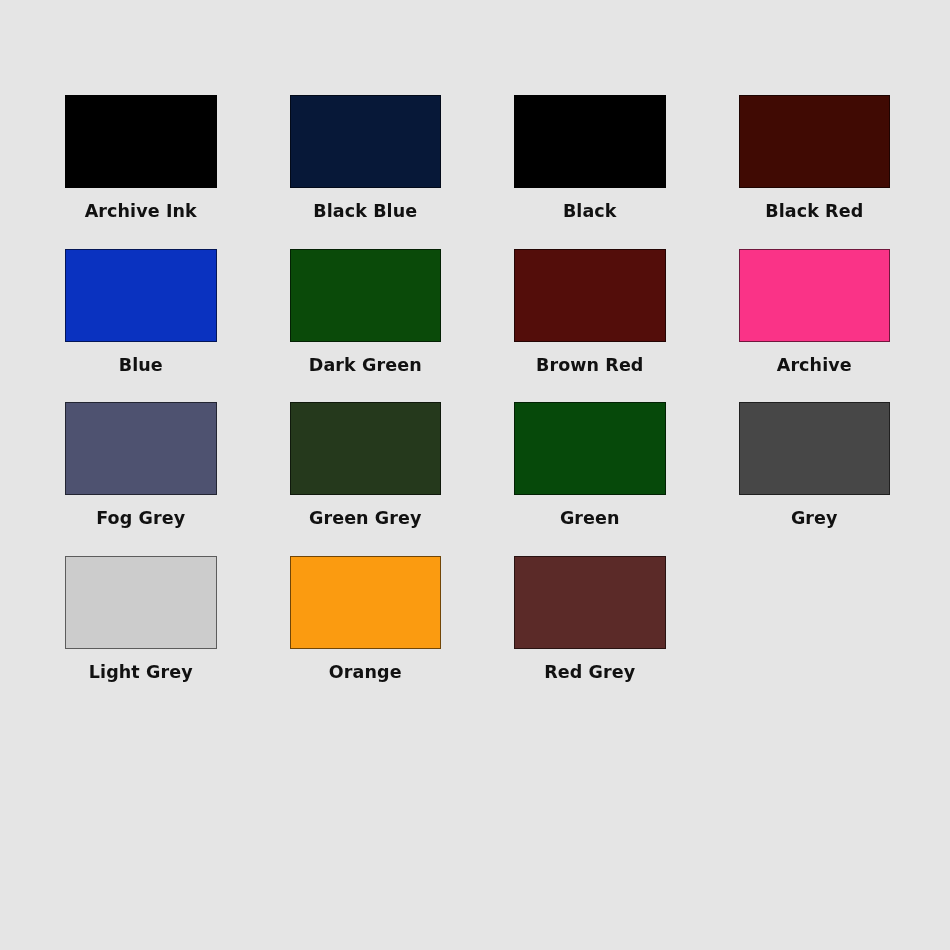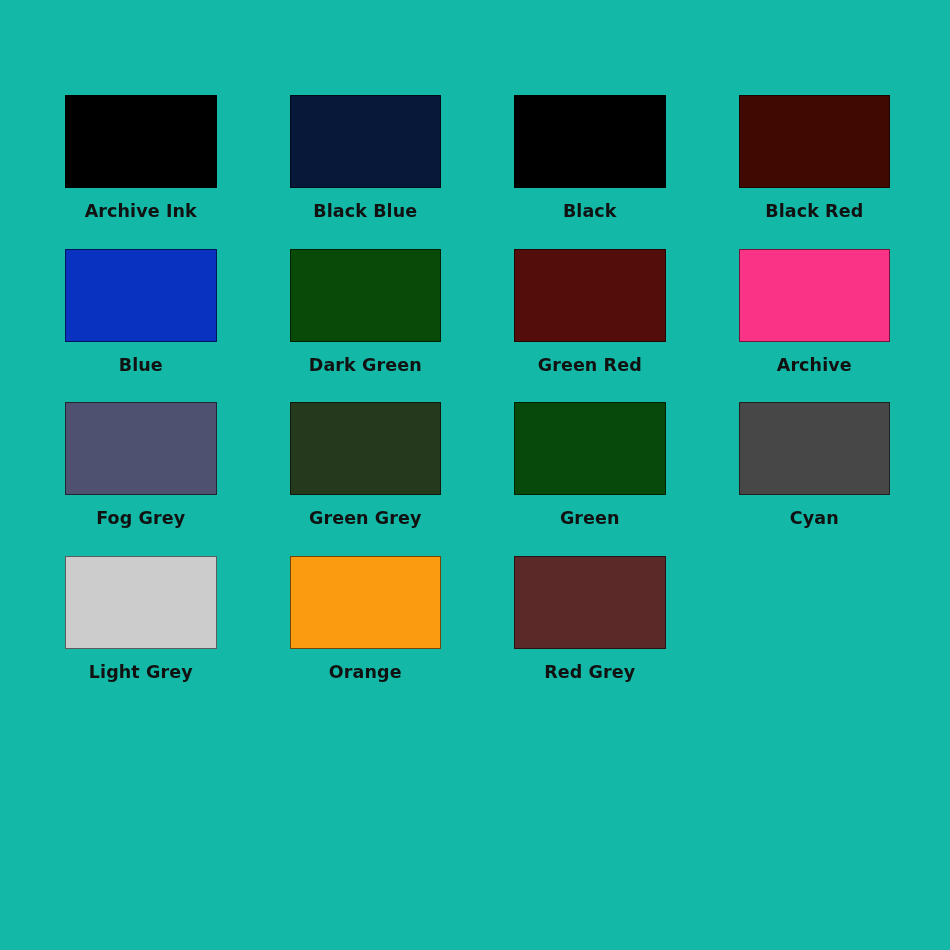--- a/index.html
+++ b/index.html
@@ -13,21 +13,21 @@
     overflow: hidden;
     font-family: "DejaVu Sans", "Liberation Sans", sans-serif;
   }
 
   #palette-board {
     position: relative;
     width: 950px;
     height: 950px;
     box-sizing: border-box;
     padding: 95px 60px 60px 65px;
-    background: #14b8a6;
+    background: #e5e5e5;
   }
 
   #swatch-grid {
     display: grid;
     grid-template-columns: repeat(4, 1fr);
     grid-template-rows: repeat(5, 1fr);
     column-gap: 73px;
     row-gap: 0px;
     width: 825px;
     height: 768px;
@@ -82,41 +82,41 @@
       <div class="swatch-cell">
         <div class="swatch-chip" style="background-color: rgb(10, 50, 192); border-color: rgba(0, 0, 0, 0.55);"></div>
         <div class="swatch-label">Blue</div>
       </div>
       <div class="swatch-cell">
         <div class="swatch-chip" style="background-color: rgb(10, 74, 9); border-color: rgba(0, 0, 0, 0.55);"></div>
         <div class="swatch-label">Dark Green</div>
       </div>
       <div class="swatch-cell">
         <div class="swatch-chip" style="background-color: rgb(83, 13, 10); border-color: rgba(0, 0, 0, 0.55);"></div>
-        <div class="swatch-label">Green Red</div>
+        <div class="swatch-label">Brown Red</div>
       </div>
       <div class="swatch-cell">
         <div class="swatch-chip" style="background-color: rgb(250, 51, 135); border-color: rgba(0, 0, 0, 0.55);"></div>
         <div class="swatch-label">Archive</div>
       </div>
       <div class="swatch-cell">
         <div class="swatch-chip" style="background-color: rgb(78, 82, 112); border-color: rgba(0, 0, 0, 0.55);"></div>
         <div class="swatch-label">Fog Grey</div>
       </div>
       <div class="swatch-cell">
         <div class="swatch-chip" style="background-color: rgb(37, 57, 28); border-color: rgba(0, 0, 0, 0.55);"></div>
         <div class="swatch-label">Green Grey</div>
       </div>
       <div class="swatch-cell">
         <div class="swatch-chip" style="background-color: rgb(6, 73, 10); border-color: rgba(0, 0, 0, 0.55);"></div>
         <div class="swatch-label">Green</div>
       </div>
       <div class="swatch-cell">
         <div class="swatch-chip" style="background-color: rgb(71, 71, 71); border-color: rgba(0, 0, 0, 0.55);"></div>
-        <div class="swatch-label">Cyan</div>
+        <div class="swatch-label">Grey</div>
       </div>
       <div class="swatch-cell">
         <div class="swatch-chip" style="background-color: rgb(204, 204, 204); border-color: rgba(0, 0, 0, 0.55);"></div>
         <div class="swatch-label">Light Grey</div>
       </div>
       <div class="swatch-cell">
         <div class="swatch-chip" style="background-color: rgb(251, 155, 16); border-color: rgba(0, 0, 0, 0.55);"></div>
         <div class="swatch-label">Orange</div>
       </div>
       <div class="swatch-cell">

